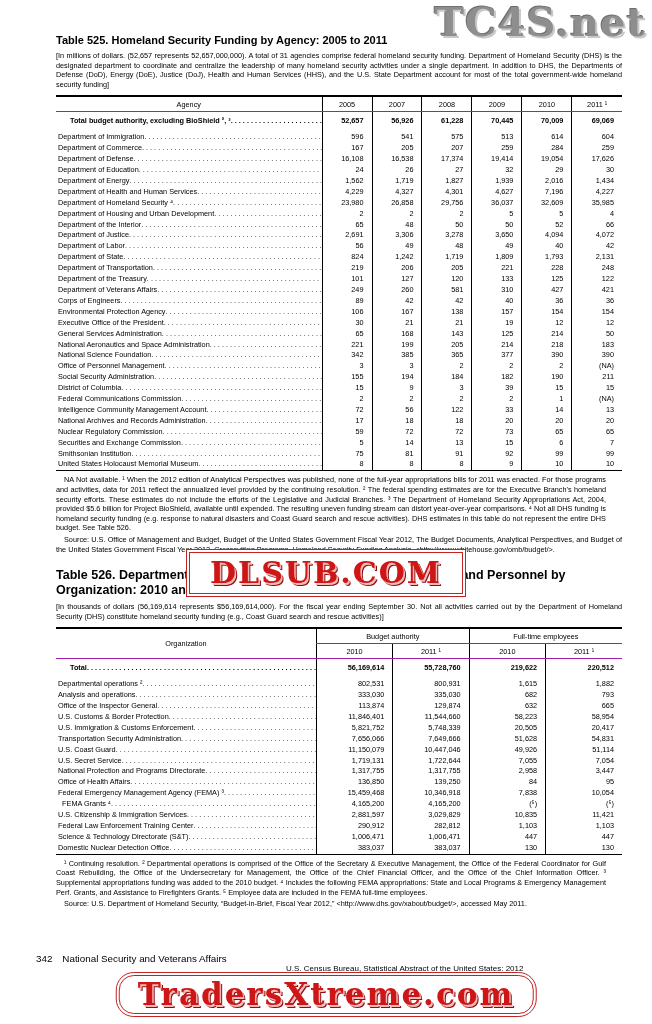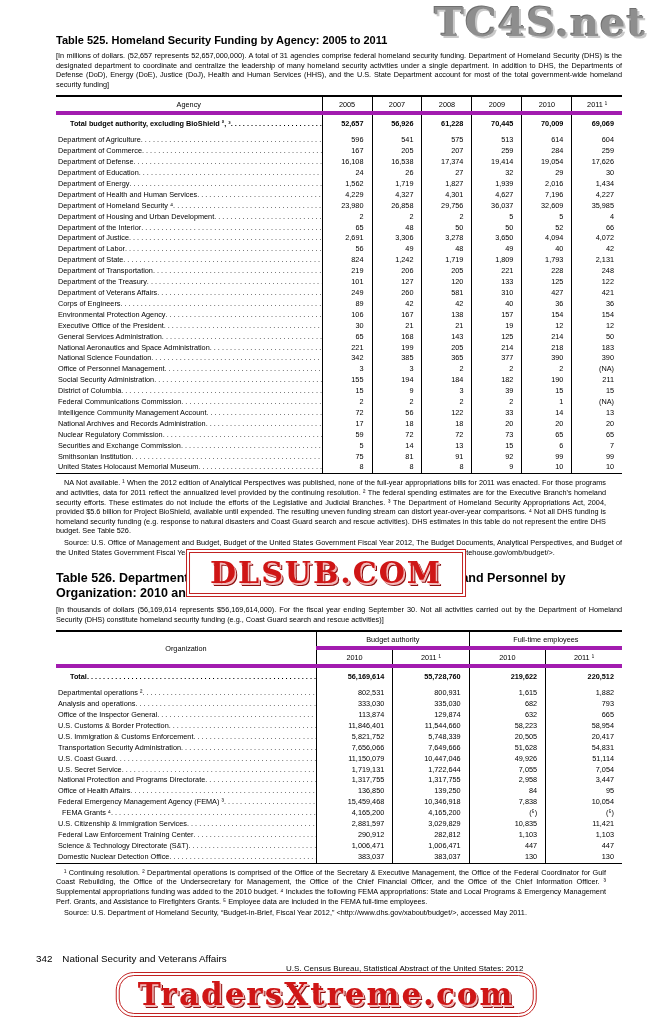--- a/index.html
+++ b/index.html
@@ -6,21 +6,21 @@
   .page{position:relative;width:652px;height:1024px;background:#ffffff;margin:0 auto;
         font-family:"Liberation Sans",sans-serif;color:#000;overflow:hidden;}
   .content{padding:34px 30px 0 56px;}
 
   .tbl-title{font-size:11px;font-weight:bold;line-height:13px;margin:0 0 4px 0;}
   .tbl-title.big{font-size:12.5px;line-height:15px;margin-top:14px;}
   .note{font-size:7.3px;line-height:9.6px;text-align:justify;margin:0 0 6px 0;}
 
   table{width:100%;border-collapse:collapse;table-layout:fixed;
         border-top:2px solid #000;border-bottom:1.5px solid #000;margin:0;}
-  thead th{font-weight:normal;font-size:7.3px;padding:2.5px 2px;border-bottom:4px solid #a21caf;}
+  thead th{font-weight:normal;font-size:7.3px;padding:2.5px 2px;border-bottom:1px solid #a21caf;}
   th.vl, td.num{border-left:1px solid #000;}
   td{font-size:7.3px;line-height:10.9px;padding:0;vertical-align:bottom;}
   td.num{text-align:right;padding-right:8px;white-space:nowrap;}
   td.lbl-cell{overflow:hidden;}
   td.lbl-cell .flex{display:flex;align-items:baseline;overflow:hidden;padding-left:2px;justify-content:flex-end;}
   .lbl{white-space:nowrap;}
   .dots{flex:1;white-space:nowrap;overflow:hidden;min-width:6px;}
   .dots::before{content:" . . . . . . . . . . . . . . . . . . . . . . . . . . . . . . . . . . . . . . . . . . . . . . . . . . . . . . . . . . . . . . . . . . . . . . . . . . . . . . . .";}
   tbody.totalband td{font-weight:bold;padding-top:4px;padding-bottom:5px;}
   tbody.totalband td.lbl-cell .flex{padding-left:14px;}
@@ -94,21 +94,21 @@
           <td class="num">61,228</td>
           <td class="num">70,445</td>
           <td class="num">70,009</td>
           <td class="num">69,069</td>
         </tr>
       </tbody>
       <tbody id="t525-body">
           <tr>
             <td class="lbl-cell">
               <div class="flex">
-                <span class="lbl">Department of Agriculture</span>
+                <span class="lbl">Department of Immigration</span>
                 <span class="dots"></span>
               </div>
             </td>
             <td class="num">596</td>
             <td class="num">541</td>
             <td class="num">575</td>
             <td class="num">513</td>
             <td class="num">614</td>
             <td class="num">604</td>
           </tr>

